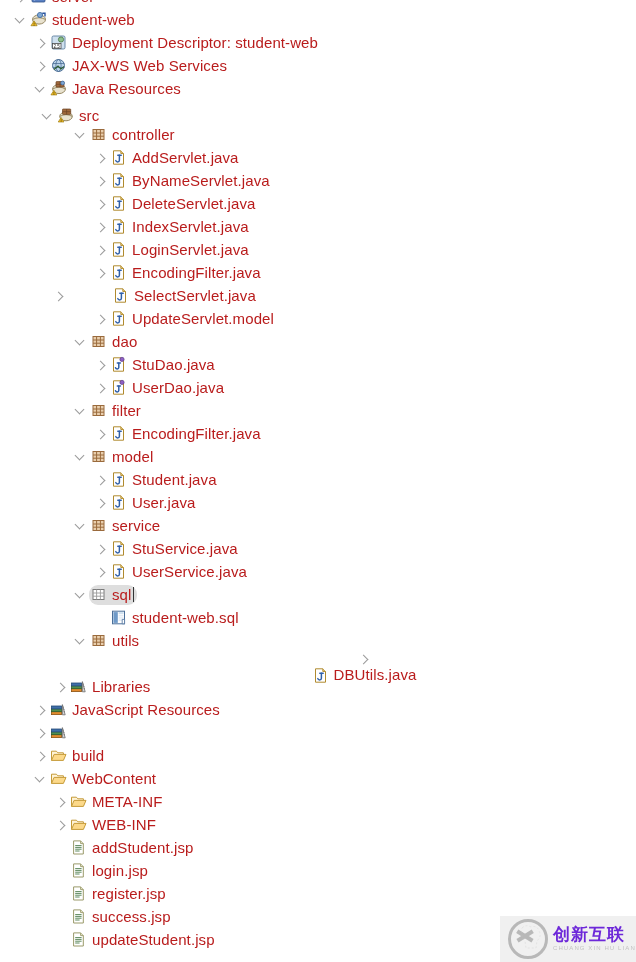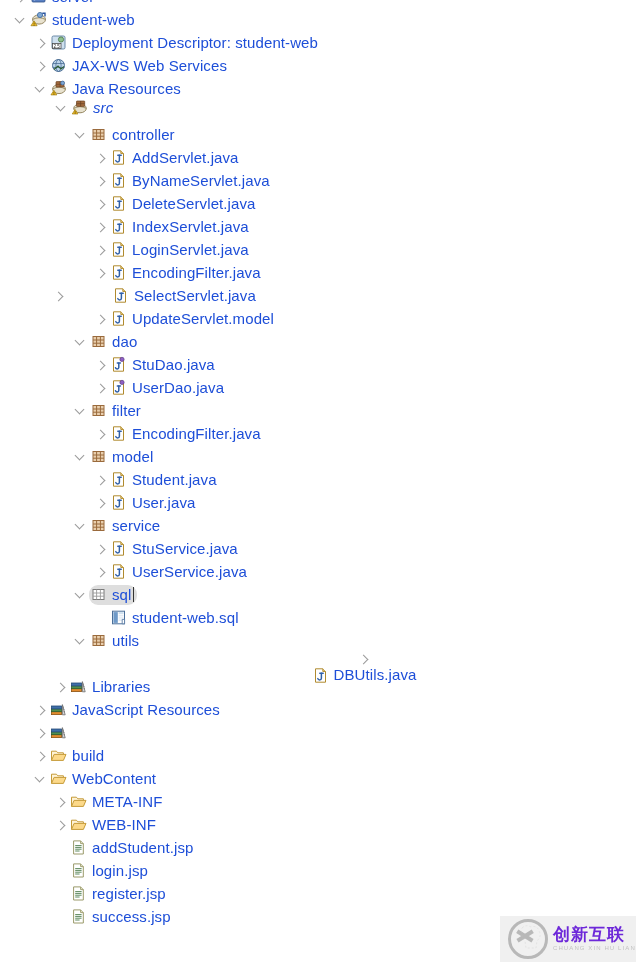--- a/index.html
+++ b/index.html
@@ -66,21 +66,21 @@
     height: 17px;
     flex: 0 0 17px;
     margin-right: 5px;
   }
   .icon svg { display: block; width: 17px; height: 17px; }
 
   .label {
     font-size: 15px;
     line-height: 17px;
     letter-spacing: 0.1px;
-    color: #1d4ed8;
+    color: #b91c1c;
     padding-bottom: 1px;
   }
 
   .node {
     display: inline-flex;
     align-items: center;
     padding: 0 2px 0 0;
   }
   .node.selected {
     background: #dedede;
@@ -231,21 +231,21 @@
             <g transform="translate(0.5,6) scale(0.85)">
               <path d="M0.5 10.5 L4 5 L7.5 10.5 Z" fill="#f5c026" stroke="#9b7a10" stroke-width="0.8" stroke-linejoin="round"></path>
               <rect x="3.6" y="7" width="0.9" height="2.2" fill="#5a4708"></rect>
               <rect x="3.6" y="9.6" width="0.9" height="0.9" fill="#5a4708"></rect>
             </g>
           </svg>
         </span>
         <span class="label">Java Resources</span>
       </span>
     </div>
-    <div class="row" style="position: absolute; left: 0px; right: 0px; top: 96px; padding-left: 55px; font-style: italic;">
+    <div class="row" style="position: absolute; left: 0px; right: 0px; top: 104px; padding-left: 41px;">
       <span class="twisty expanded"></span>
       <span class="node">
         <span class="icon">
           <svg viewBox="0 0 17 17">
             <ellipse cx="9" cy="9.4" rx="6.3" ry="4.4" fill="#e8e2cf" stroke="#8a7b52" stroke-width="0.9"></ellipse>
             <path d="M2.8 9.4 Q9 6 15.3 9.4" fill="none" stroke="#8a7b52" stroke-width="0.8"></path>
             <g fill="#a0693c">
               <rect x="5.5" y="2" width="8.2" height="5.4" rx="0.6" stroke="#6b4324" stroke-width="0.7"></rect>
               <path d="M5.5 4.7 H13.7 M9.6 2 V7.4" stroke="#6b4324" stroke-width="0.7"></path>
             </g>
@@ -732,20 +732,35 @@
             <path d="M3.6 1.9 H10.6 L13.3 4.6 V15 H3.6 Z" fill="#ffffff" stroke="#9a9a6a" stroke-width="1"></path>
             <path d="M10.6 1.9 V4.6 H13.3" fill="#e4e4c6" stroke="#9a9a6a" stroke-width="0.9"></path>
             <g stroke="#4a7a4a" stroke-width="0.9">
               <path d="M5.2 6.6 H11.6 M5.2 8.4 H11.6 M5.2 10.2 H11.6 M5.2 12 H9.6"></path>
             </g>
           </svg>
         </span>
         <span class="label">success.jsp</span>
       </span>
     </div>
+    <div class="row" style="position: absolute; left: 0px; right: 0px; top: 928px; padding-left: 54px;">
+      <span class="twisty none"></span>
+      <span class="node">
+        <span class="icon">
+          <svg viewBox="0 0 17 17">
+            <path d="M3.6 1.9 H10.6 L13.3 4.6 V15 H3.6 Z" fill="#ffffff" stroke="#9a9a6a" stroke-width="1"></path>
+            <path d="M10.6 1.9 V4.6 H13.3" fill="#e4e4c6" stroke="#9a9a6a" stroke-width="0.9"></path>
+            <g stroke="#4a7a4a" stroke-width="0.9">
+              <path d="M5.2 6.6 H11.6 M5.2 8.4 H11.6 M5.2 10.2 H11.6 M5.2 12 H9.6"></path>
+            </g>
+          </svg>
+        </span>
+        <span class="label">updateStudent.jsp</span>
+      </span>
+    </div>
   </div>
 
 <div id="watermark">
   <div class="wm-mark"></div>
   <div class="wm-text">
     <div class="wm-cn">创新互联</div>
     <div class="wm-py">CHUANG XIN HU LIAN</div>
   </div>
 </div>
 

